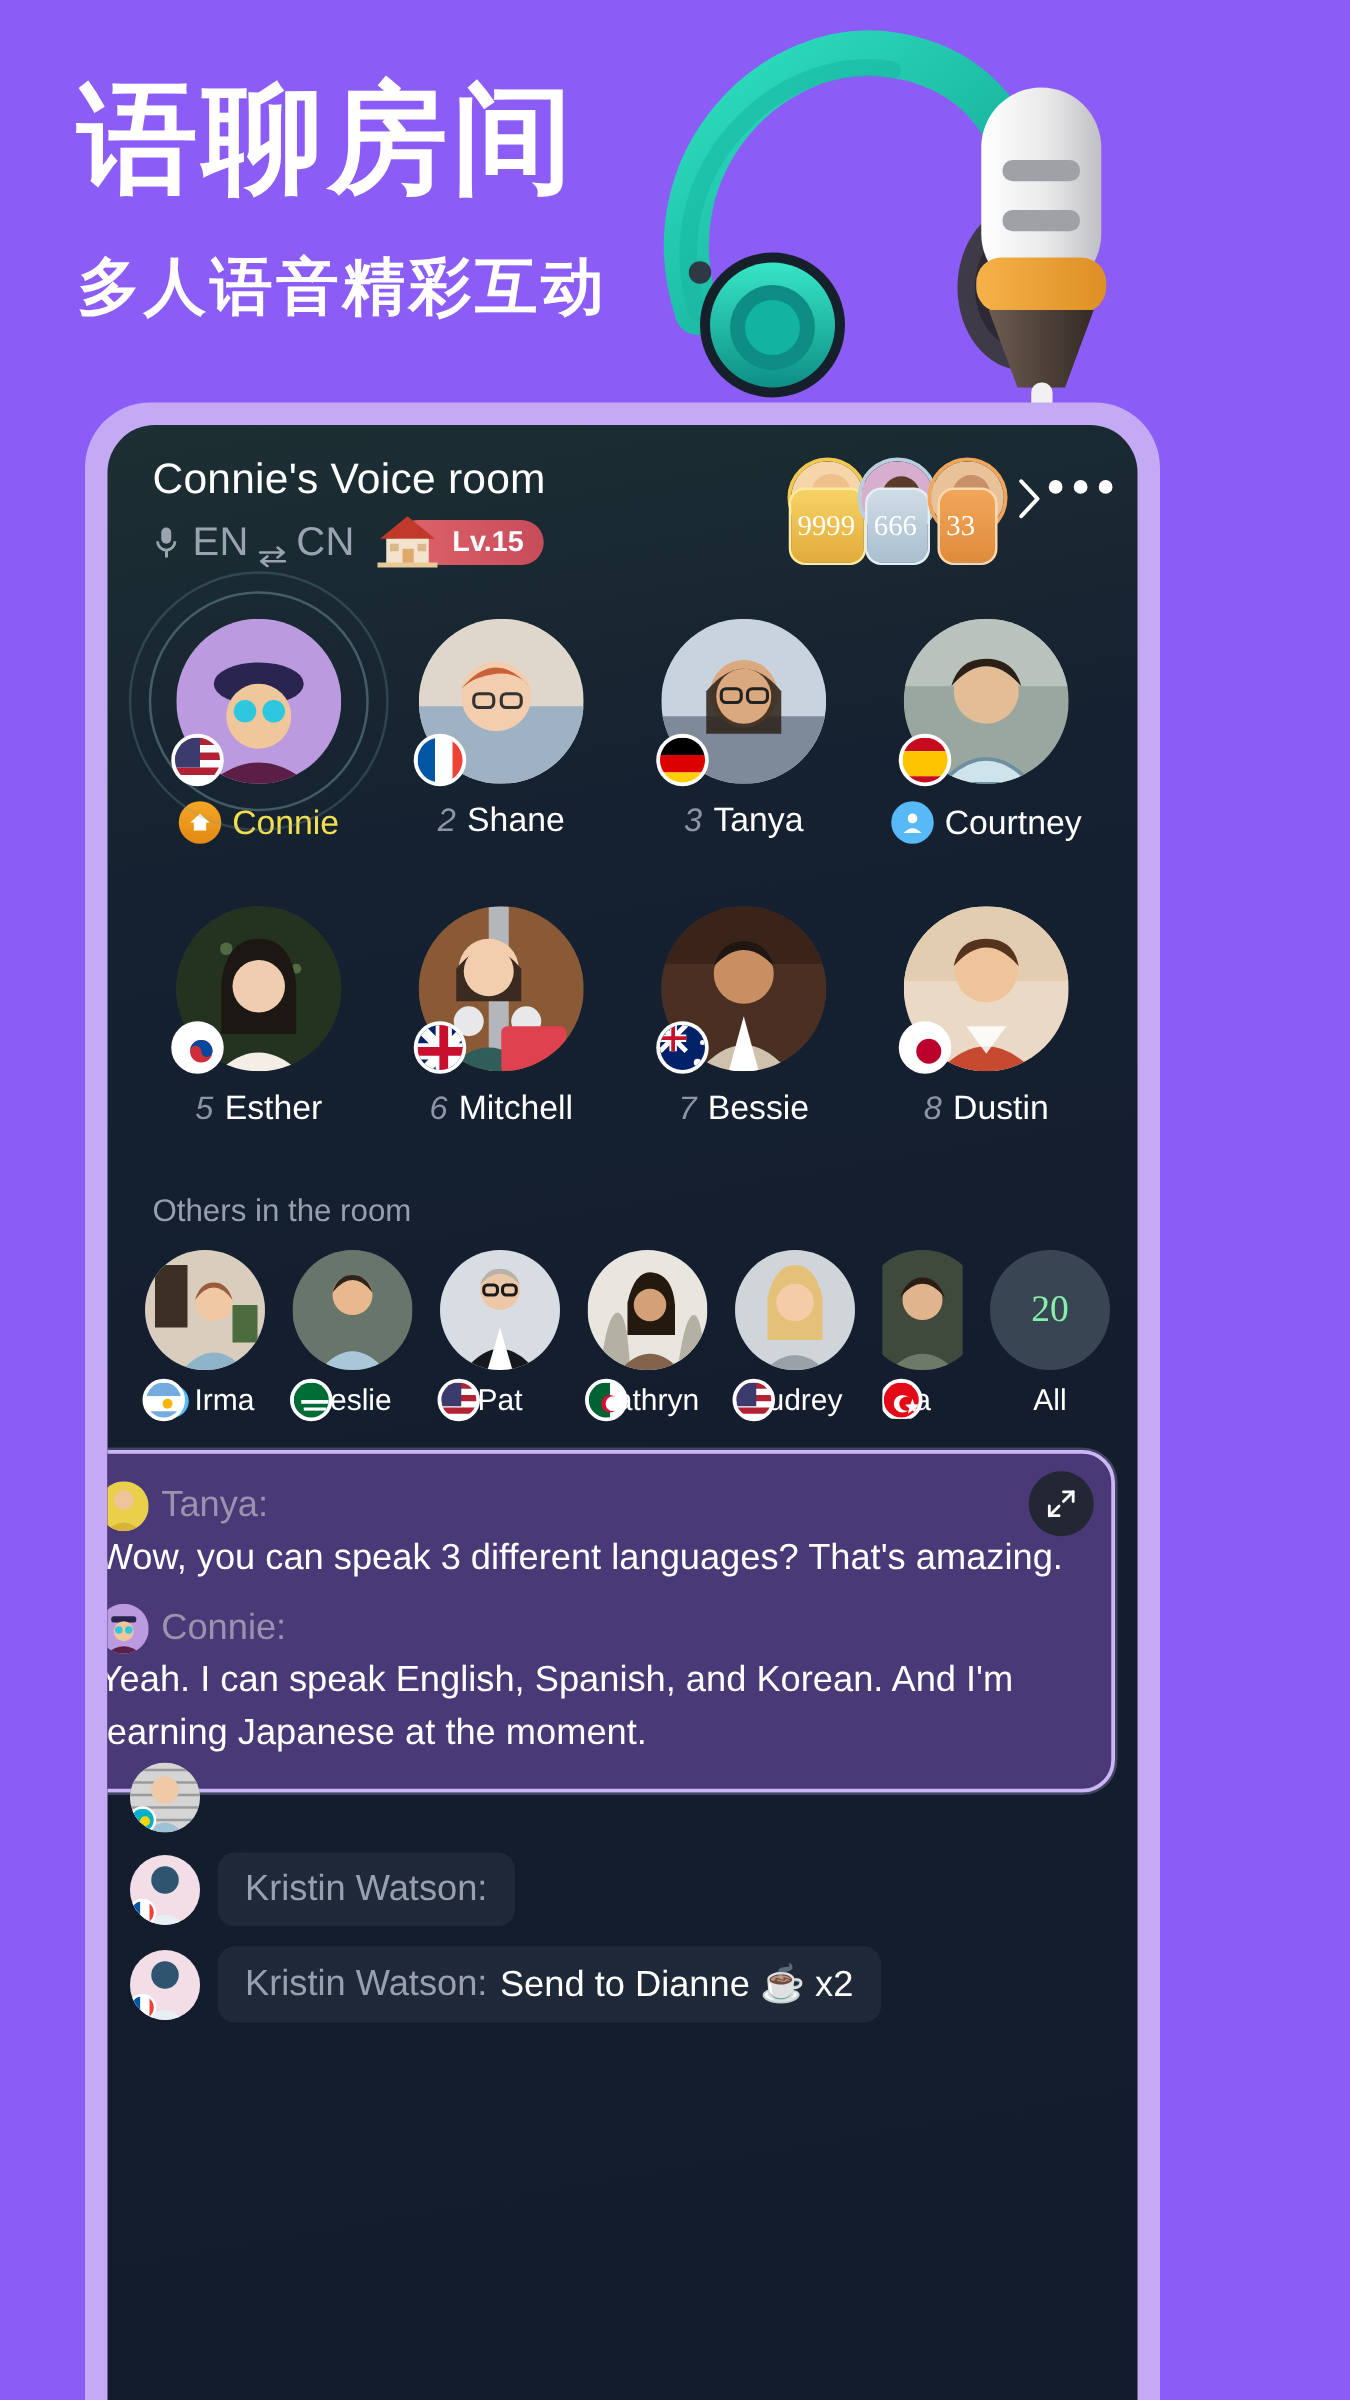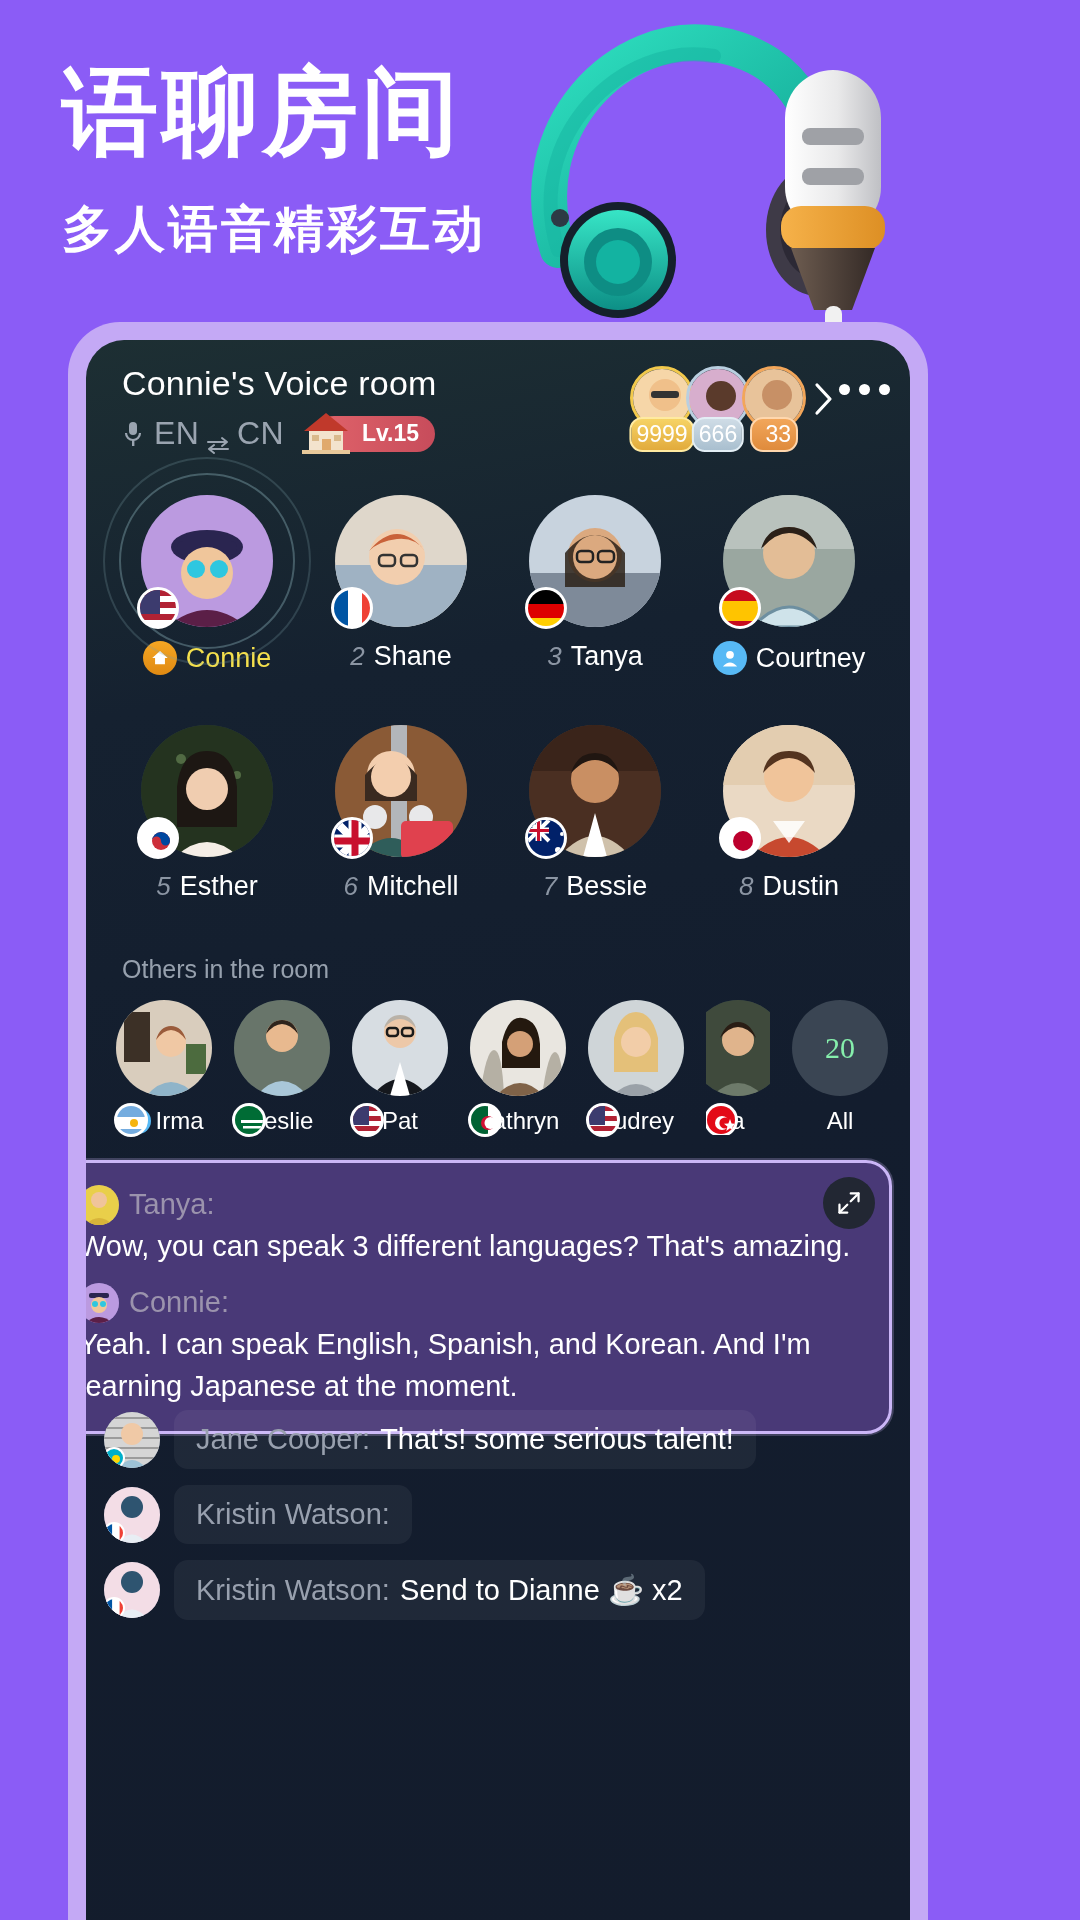--- a/index.html
+++ b/index.html
@@ -114,27 +114,28 @@
     border: 3px solid #f2c94c;
     overflow: hidden;
     position: absolute; top: 0; left: 0;
   }
   .ta.g2 .pic { border-color: #b9cfe0; }
   .ta.g3 .pic { border-color: #f2a65a; }
   .ta .count {
     position: absolute; bottom: 0; left: 50%;
     transform: translateX(-50%);
     min-width: 62px;
-    text-align: right;
+    text-align: left;
     font-size: 23px;
     color: #fff;
     border-radius: 13px;
-    padding: 2px 5px;
+    padding: 16px 5px;
     background: linear-gradient(180deg,#f6d365,#e2ab3c);
     border: 2px solid #ffeaa0;
+    font-family: Liberation Serif, serif;
   }
   .ta.g2 .count { background: linear-gradient(180deg,#cfdce6,#a9bfcf); border-color:#e3eef5; min-width:52px;}
   .ta.g3 .count { background: linear-gradient(180deg,#f2a65a,#df8b3c); border-color:#ffd7ad; min-width:48px;}
   .chev {
     position: absolute; right: 76px; top: 42px;
     width: 22px; height: 34px;
   }
   .dots {
     position: absolute; right: 20px; top: 44px;
     display: flex; gap: 9px;
@@ -874,24 +875,20 @@
             <circle cx="28" cy="22" r="11" fill="#f0c9a6"></circle>
             <path d="M14 56 q14 -16 28 0 Z" fill="#9dc2d6"></path>
           </svg>
           <span class="mflag">
             <svg viewBox="0 0 22 22" width="22" height="22">
                   <rect width="22" height="22" fill="#00afca"></rect>
                   <circle cx="11" cy="10" r="4" fill="#ffd700"></circle>
                 </svg>
           </span>
         </span>
-        <span class="msg-bubble">
-          <span class="msg-name">Jane Cooper:</span>
-          <span class="msg-text">That's! some serious talent!</span>
-        </span>
       </div>
 
       <div class="msg">
         <span class="msg-av">
           <svg viewBox="0 0 56 56" width="56" height="56">
             <rect width="56" height="56" fill="#f3dde6"></rect>
             <circle cx="28" cy="20" r="11" fill="#2e5470"></circle>
             <path d="M13 56 q15 -17 30 0 Z" fill="#e8eef4"></path>
           </svg>
           <span class="mflag">

